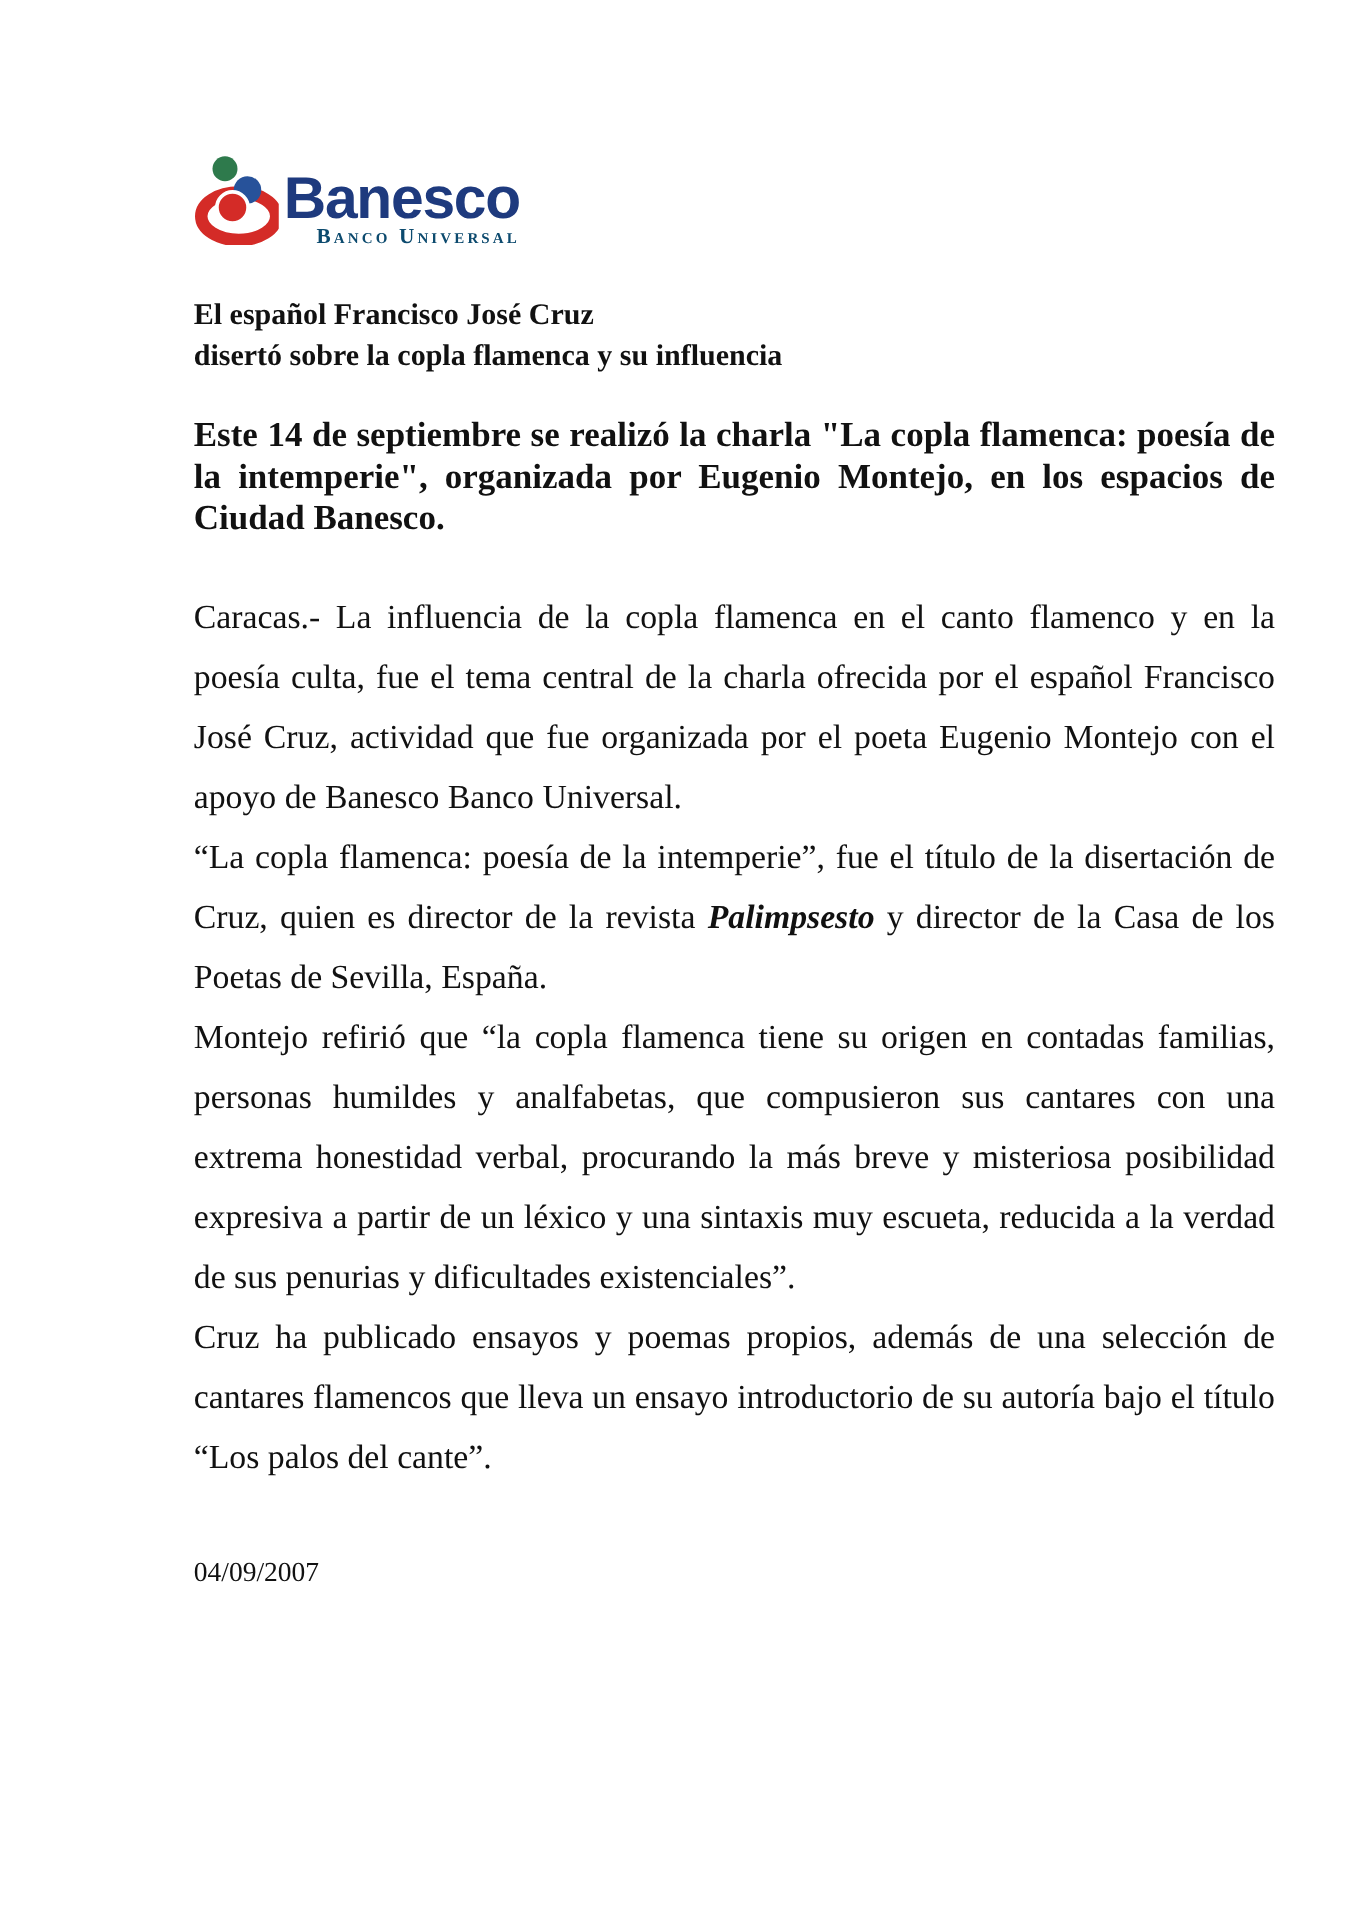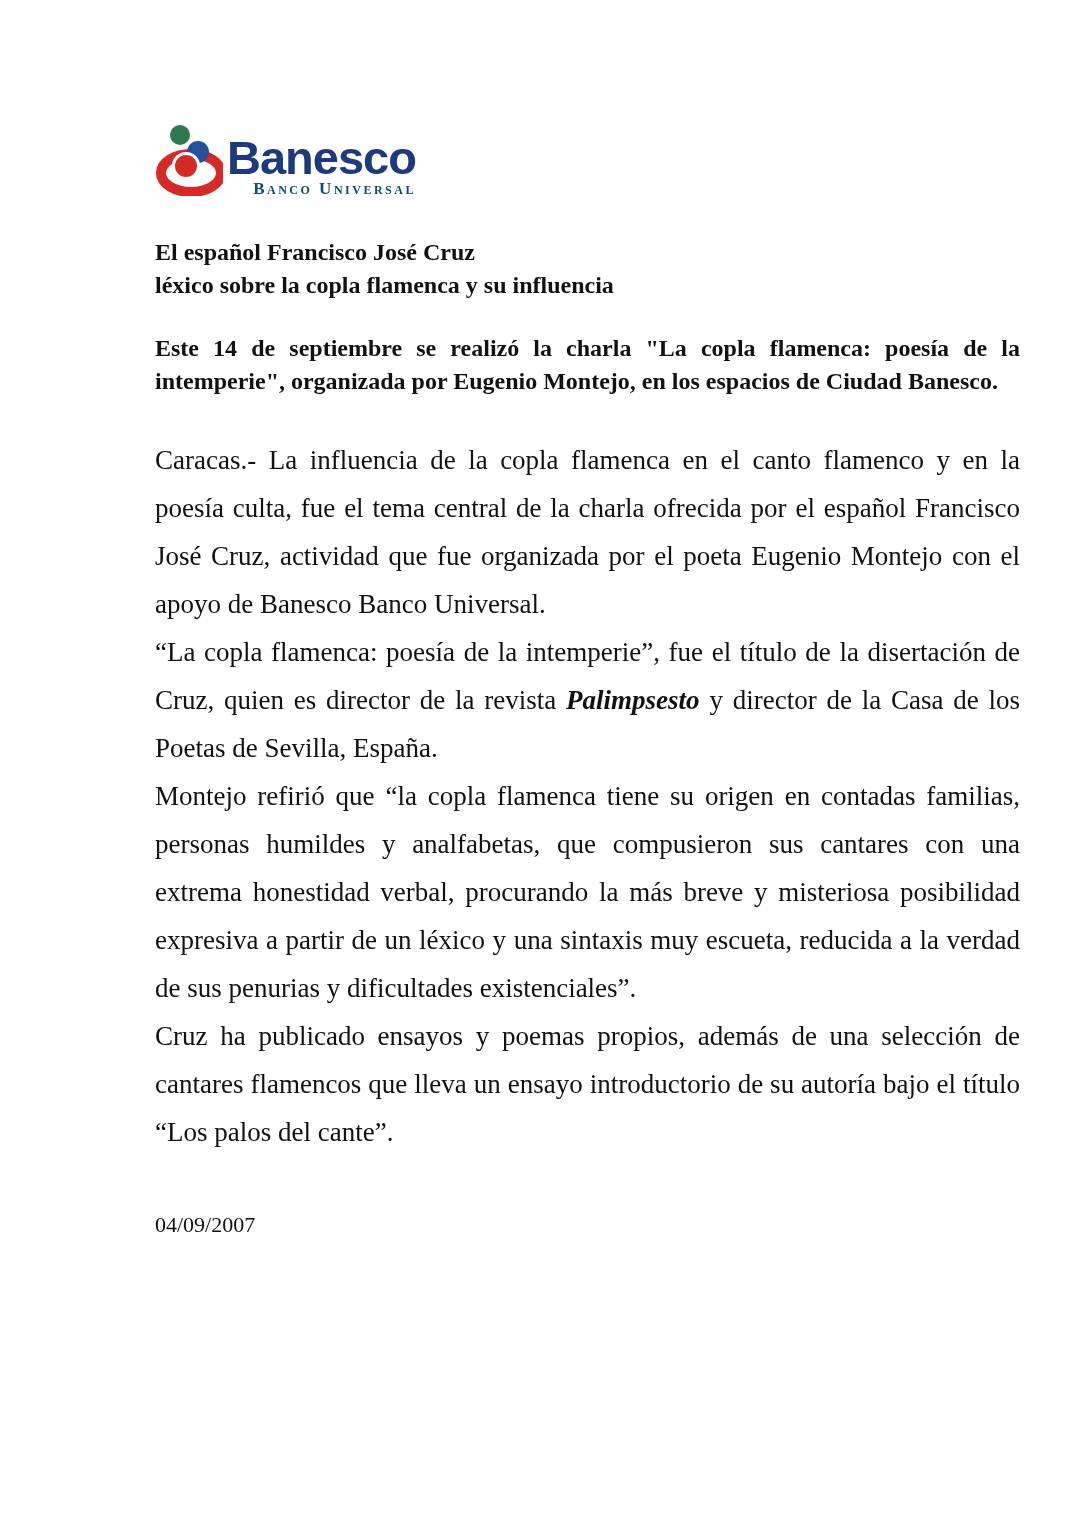--- a/index.html
+++ b/index.html
@@ -42,21 +42,21 @@
   
   .headline {
     margin-top: 38px;
     font-weight: bold;
     font-size: 24px;
     line-height: 33px;
   }
   .subhead {
     margin-top: 30px;
     font-weight: bold;
-    font-size: 24px;
+    font-size: 28px;
     line-height: 33px;
     text-align: justify;
   }
   
   .body-text { margin-top: 38px; }
   .body-text p {
     font-size: 27px;
     line-height: 48px;
     text-align: justify;
     margin: 0;
@@ -81,21 +81,21 @@
       <circle cx="31" cy="46" r="12.5" fill="#d42b27" stroke="#ffffff" stroke-width="3"></circle>
     </svg>
     <div class="logo-text">
       <div class="brand" title="Banesco" style="color: rgb(30, 58, 126);">Banesco</div>
       <div class="tagline" style="color: #0c4a6e;">Banco Universal</div>
     </div>
   </div>
 
   <div class="headline">
     <div>El español Francisco José Cruz</div>
-    <div>léxico sobre la copla flamenca y su influencia</div>
+    <div>disertó sobre la copla flamenca y su influencia</div>
   </div>
 
   <p class="subhead">Este 14 de septiembre se realizó la charla  "La copla flamenca: poesía de la intemperie", organizada por Eugenio Montejo, en los espacios de Ciudad Banesco.</p>
 
   <div class="body-text">
       <p><span>Caracas.- La influencia de la copla flamenca en el canto flamenco y en la poesía culta, fue el tema central de la charla ofrecida por el español Francisco José Cruz, actividad que fue organizada por el poeta Eugenio Montejo con el apoyo de Banesco Banco Universal.</span></p>
       <p><span>“La copla flamenca: poesía de la intemperie”, fue el título de la disertación de Cruz, quien es director de la revista </span><span class="b i">Palimpsesto</span><span> y director de la Casa de los Poetas de Sevilla, España.</span></p>
       <p><span>Montejo refirió que “la copla flamenca tiene su origen en contadas familias, personas humildes y analfabetas, que compusieron sus cantares con una extrema honestidad verbal, procurando la más breve y misteriosa posibilidad expresiva a partir de un léxico y una sintaxis muy escueta, reducida a la verdad de sus penurias y dificultades existenciales”.</span></p>
       <p><span>Cruz ha publicado ensayos y poemas propios, además de una selección de cantares flamencos que lleva un ensayo introductorio de su autoría bajo el título “Los palos del cante”.</span></p>
     </div>

